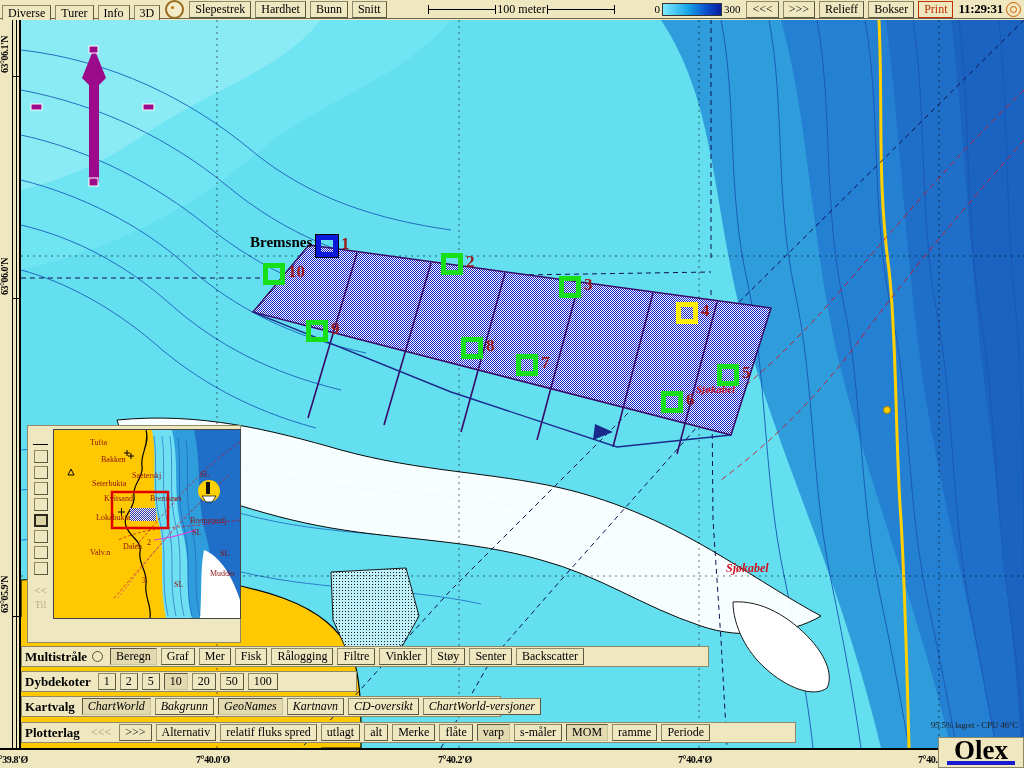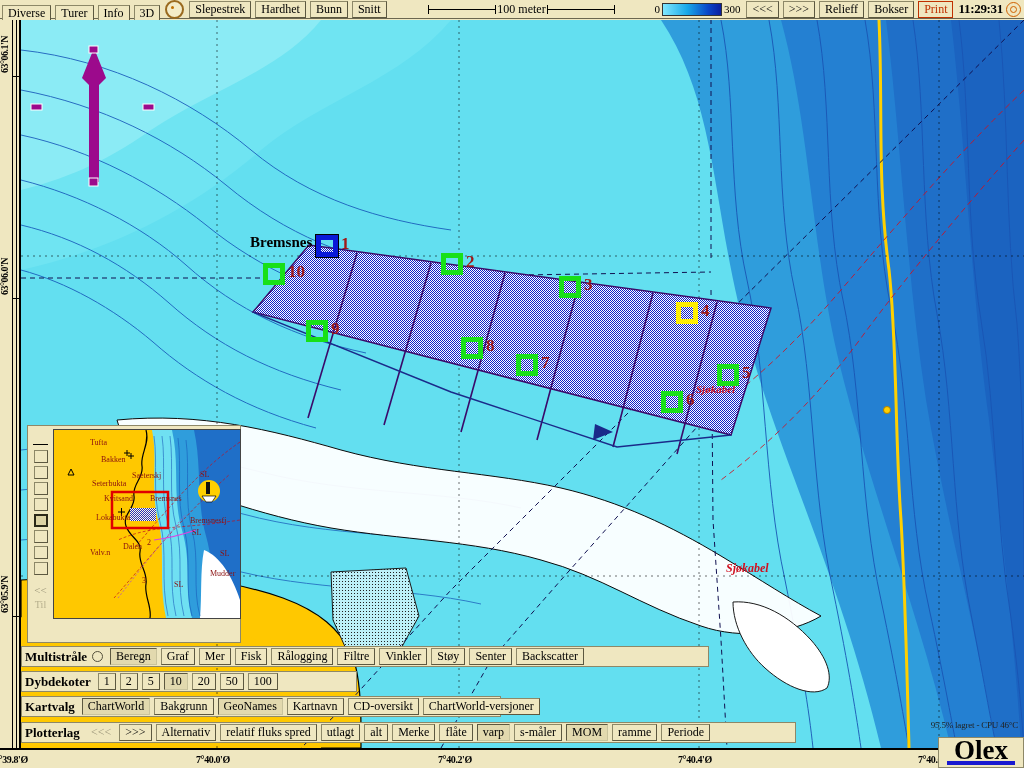--- a/index.html
+++ b/index.html
@@ -508,21 +508,21 @@
         <div class="tbtn">5</div>
         <div class="tbtn pressed">10</div>
         <div class="tbtn">20</div>
         <div class="tbtn">50</div>
         <div class="tbtn">100</div>
       </span>
   </div>
 
   <div class="panel" id="panel-kartvalg" style="left:21px;top:696px;width:480px;">
     <span class="plabel">Kartvalg</span>
-    <span id="kv-btns" style="display:flex;align-items:center;">
+    <span id="kv-btns" style="display:flex;align-items:center;font-style:italic;">
         <div class="tbtn pressed">ChartWorld</div>
         <div class="tbtn">Bakgrunn</div>
         <div class="tbtn pressed">GeoNames</div>
         <div class="tbtn">Kartnavn</div>
         <div class="tbtn">CD-oversikt</div>
         <div class="tbtn">ChartWorld-versjoner</div>
       </span>
   </div>
 
   <div class="panel" id="panel-plotterlag" style="left:21px;top:722px;width:775px;">

